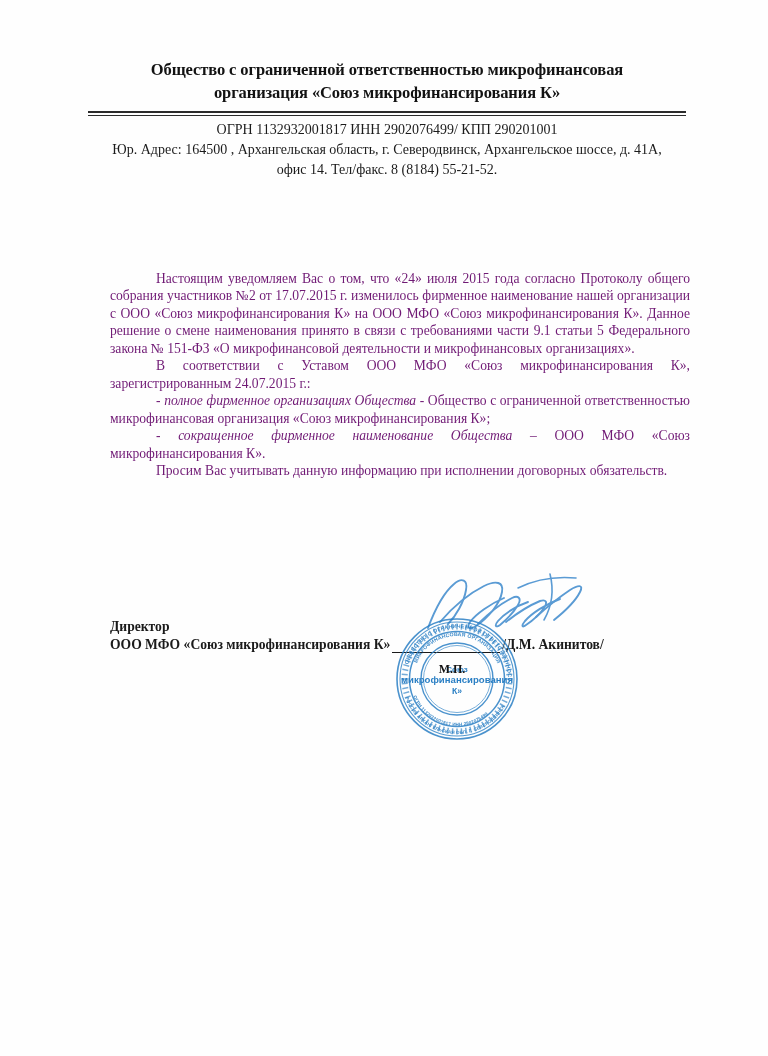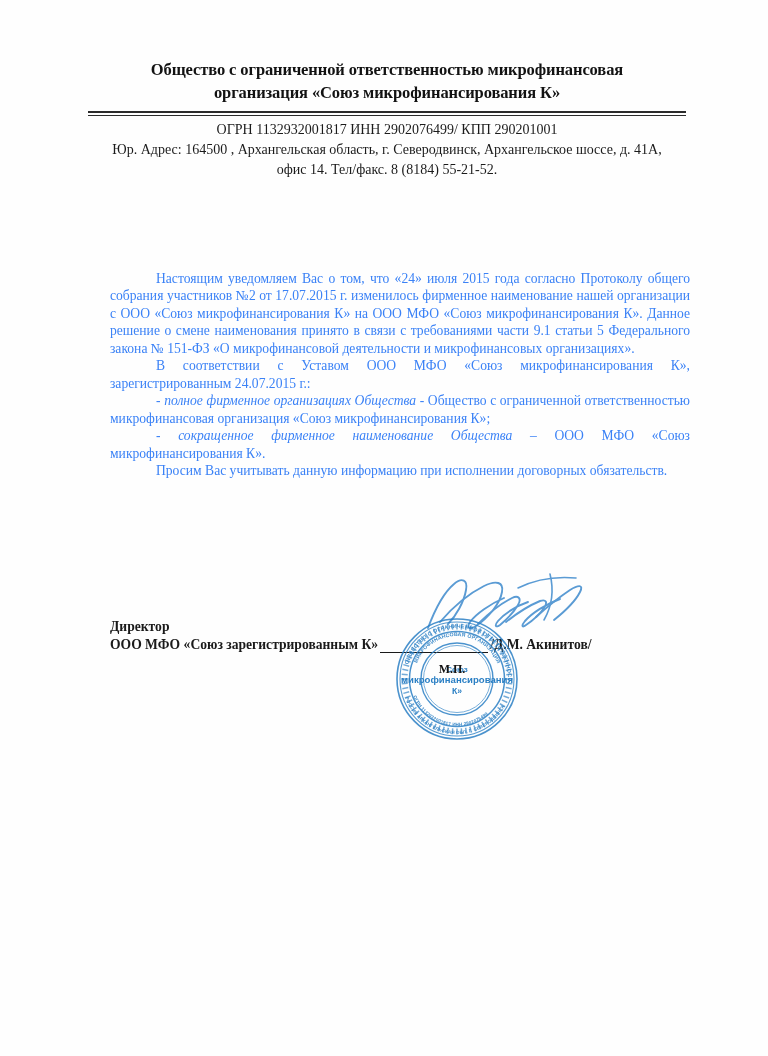--- a/index.html
+++ b/index.html
@@ -65,21 +65,21 @@
   }
   .body-text {
     position: absolute;
     left: 110px;
     top: 270px;
     width: 580px;
     font-size: 13.6px;
     line-height: 1.285;
     text-align: justify;
     text-justify: inter-word;
-    color: #3b82f6;
+    color: #701a75;
   }
   .body-text p {
     margin: 0;
     text-indent: 46px;
   }
   .body-text p.hang {
     text-indent: 46px;
   }
   .b { font-weight: normal; margin-top: 20px; }
   .i { font-style: italic; }
@@ -159,21 +159,21 @@
 
     <p class="hang"><span class="i">- сокращенное фирменное наименование Общества – </span><span class="b">ООО МФО «Союз микрофинансирования К».</span></p>
 
 
     <p>Просим Вас учитывать данную информацию при исполнении договорных обязательств.</p>
   </div>
 
   <div class="sig-block">
     <div class="sig-role">Директор</div>
     <div class="sig-row">
-      <span class="sig-org">ООО МФО «Союз зарегистрированным К»</span>
+      <span class="sig-org">ООО МФО «Союз микрофинансирования К»</span>
       <span class="sig-line"></span>
       <span class="sig-name">/Д.М. Акинитов/</span>
     </div>
   </div>
 
   <svg class="signature-scribble" viewBox="0 0 180 72">
     <g fill="none" stroke="#5a9bd4" stroke-linecap="round" stroke-linejoin="round">
       <path d="M10,56 C16,40 24,22 36,12 C44,5 50,8 48,18 C46,30 38,44 30,52" stroke-width="1.9"></path>
       <path d="M22,50 C34,36 50,22 66,14 C78,8 86,10 84,20 C82,32 70,46 58,54
                C52,58 48,56 52,50 C58,42 72,32 86,26" stroke-width="1.9"></path>

